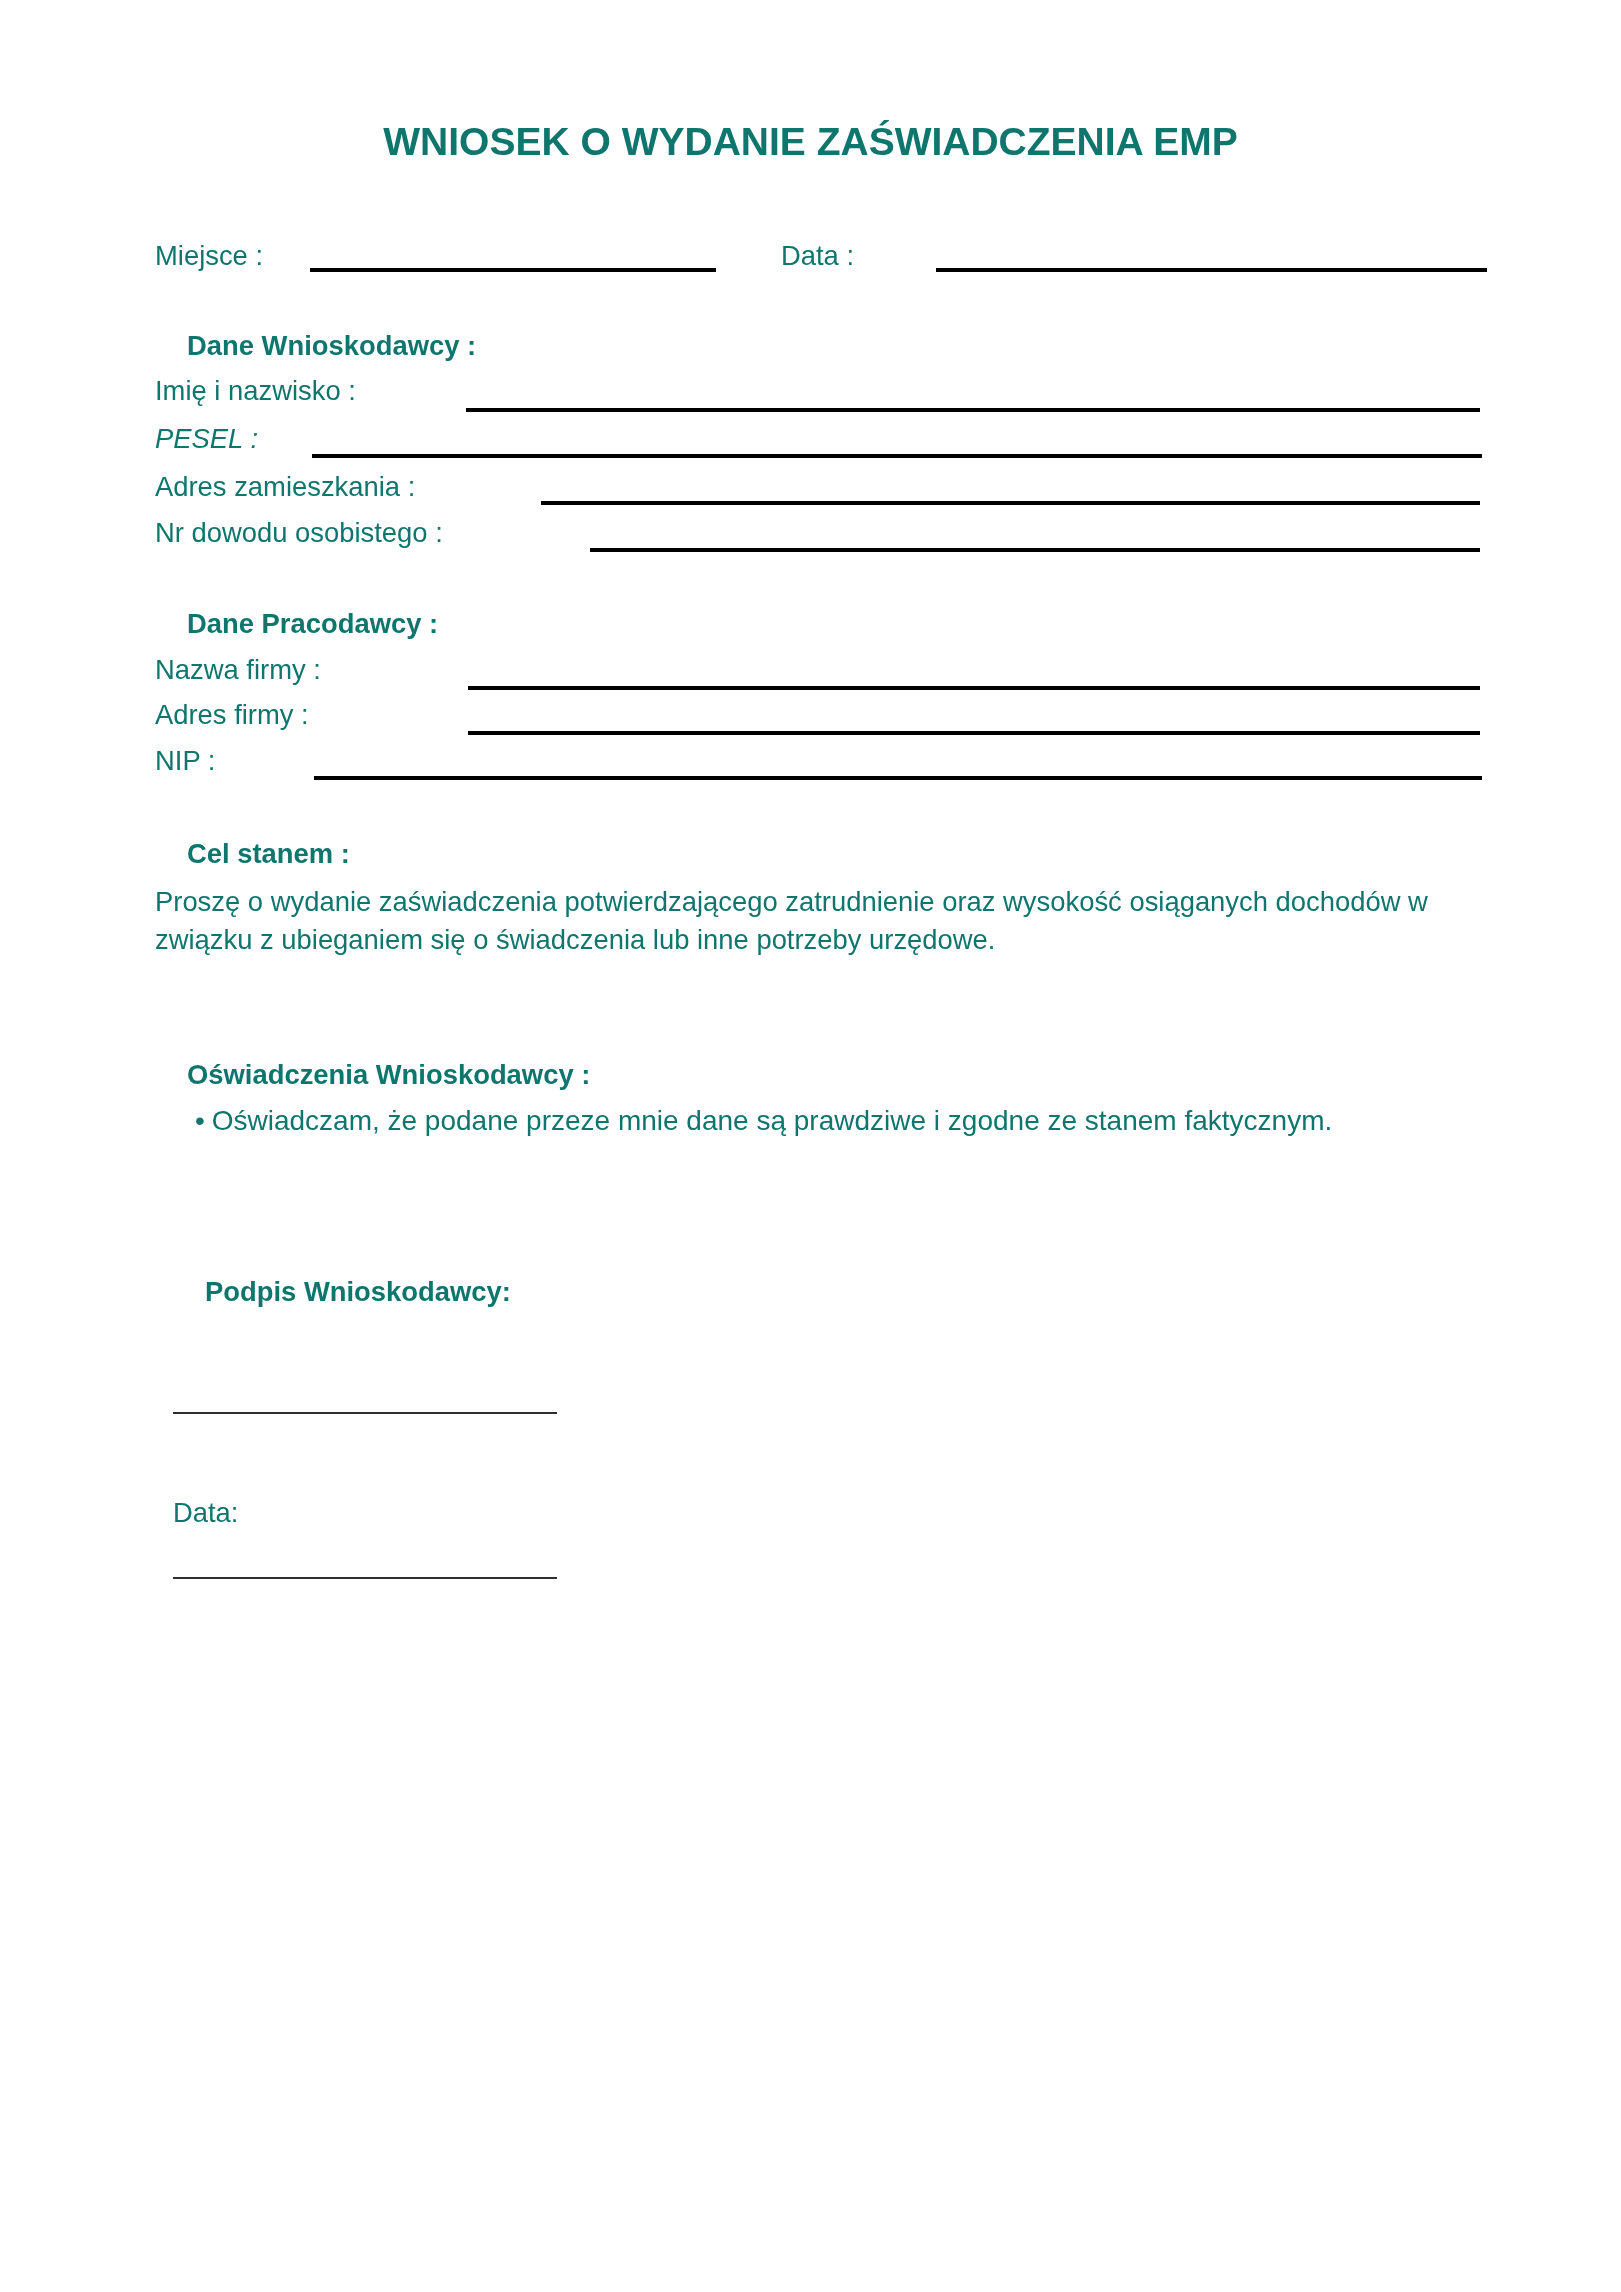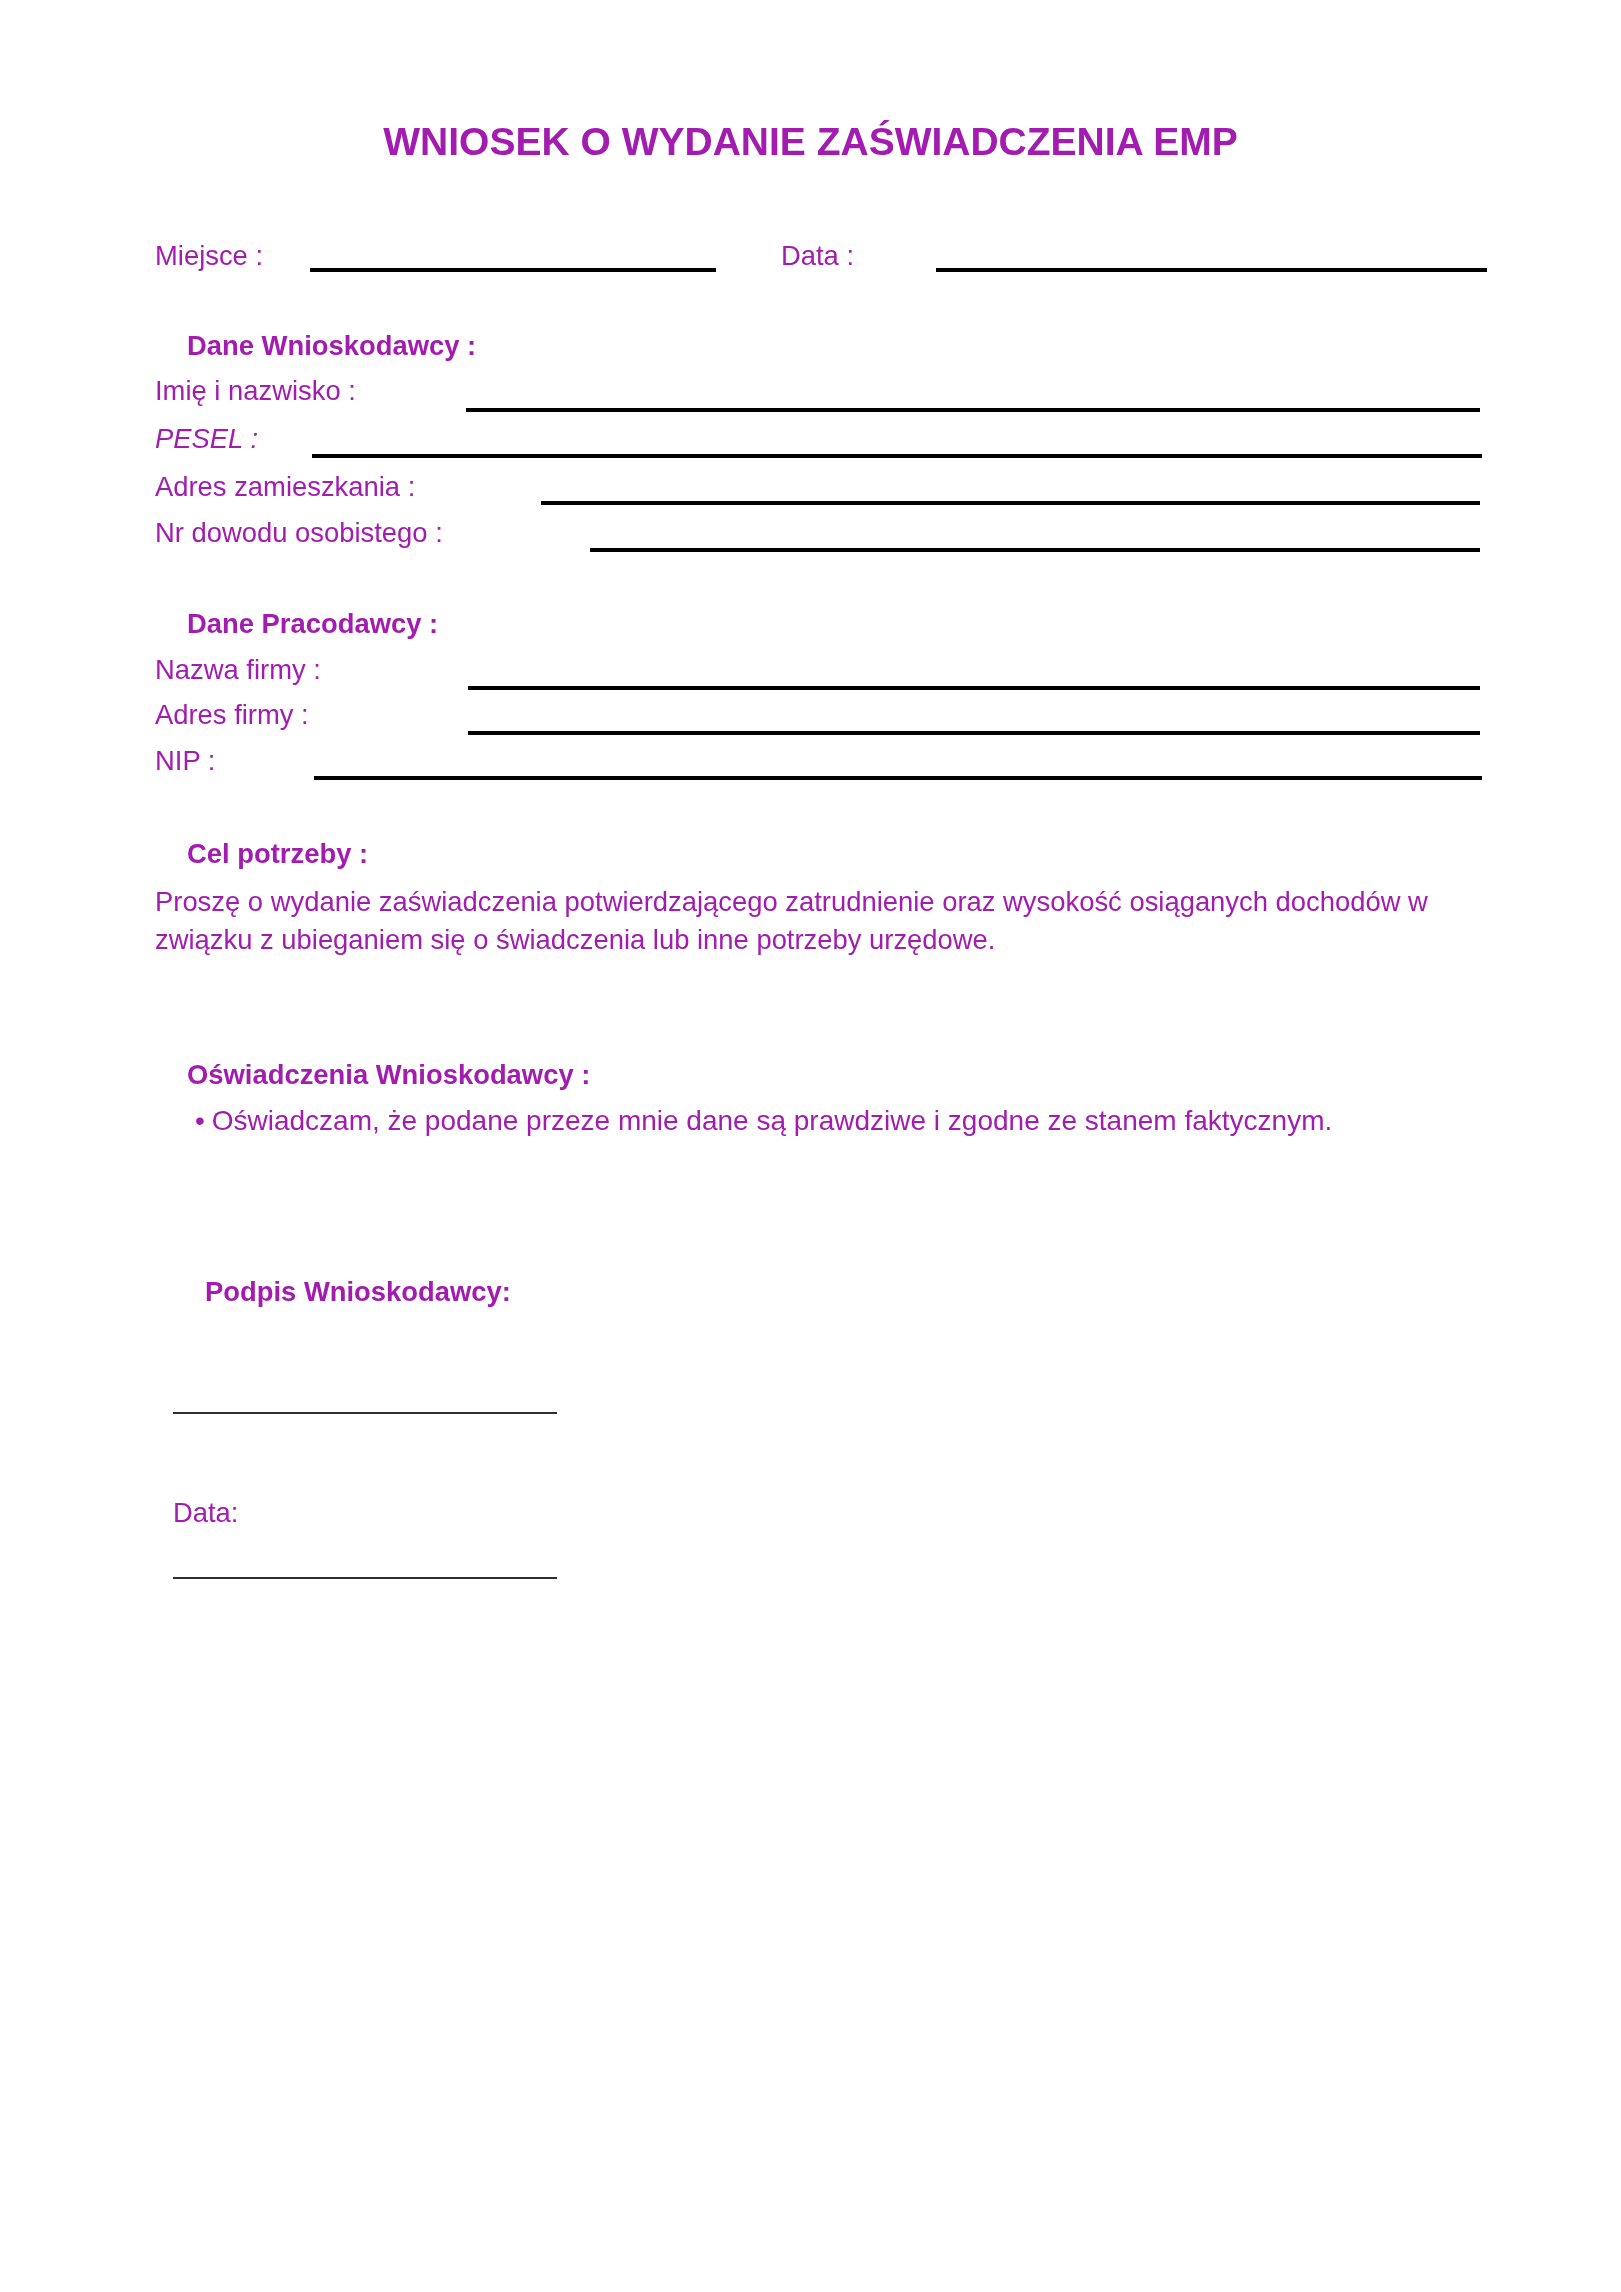--- a/index.html
+++ b/index.html
@@ -2,21 +2,21 @@
 <html><head>
 <meta charset="utf-8">
 <style>
   html, body { margin: 0; padding: 0; background: #e9e9e9; }
   .page {
     position: relative;
     width: 1621px;
     height: 2293px;
     background: #ffffff;
     font-family: "Liberation Sans", sans-serif;
-    color: #a21caf;
+    color: #0f766e;
     overflow: hidden;
     margin: 0 auto;
   }
   .t {
     position: absolute;
     font-size: 27.4px;
     line-height: 35px;
     white-space: pre;
   }
   .bold { font-weight: bold; margin-left: 32px; }
@@ -122,21 +122,21 @@
 
   <div class="t lbl-nazwa">Nazwa firmy :</div>
   <div class="fline ln-nazwa"></div>
 
   <div class="t lbl-adresf">Adres firmy :</div>
   <div class="fline ln-adresf"></div>
 
   <div class="t lbl-nip">NIP :</div>
   <div class="fline ln-nip"></div>
 
-  <div class="t bold h-purpose">Cel potrzeby :</div>
+  <div class="t bold h-purpose">Cel stanem :</div>
   <div class="para">Proszę o wydanie zaświadczenia potwierdzającego zatrudnienie oraz wysokość osiąganych dochodów w związku z ubieganiem się o świadczenia lub inne potrzeby urzędowe.</div>
 
   <div class="t bold h-decl">Oświadczenia Wnioskodawcy :</div>
 
   <div class="bullet-row b1">
     <span class="marker">•</span><span>Oświadczam, że podane przeze mnie dane są prawdziwe i zgodne ze stanem faktycznym.</span>
   </div>
 
   <div class="t bold h-sign">Podpis Wnioskodawcy:</div>
   <div class="sline ln-sign1"></div>

